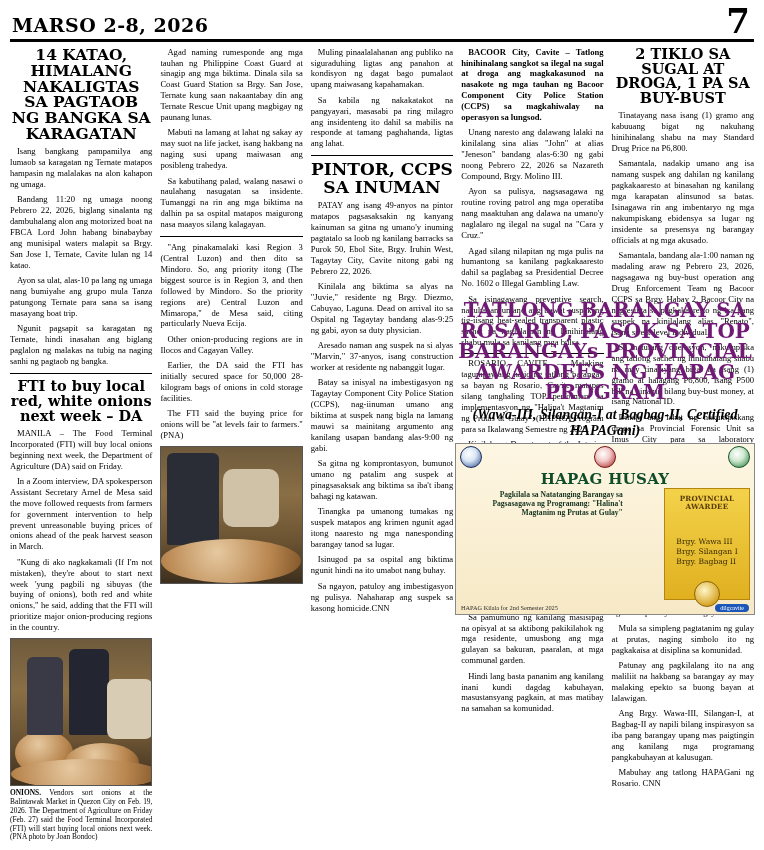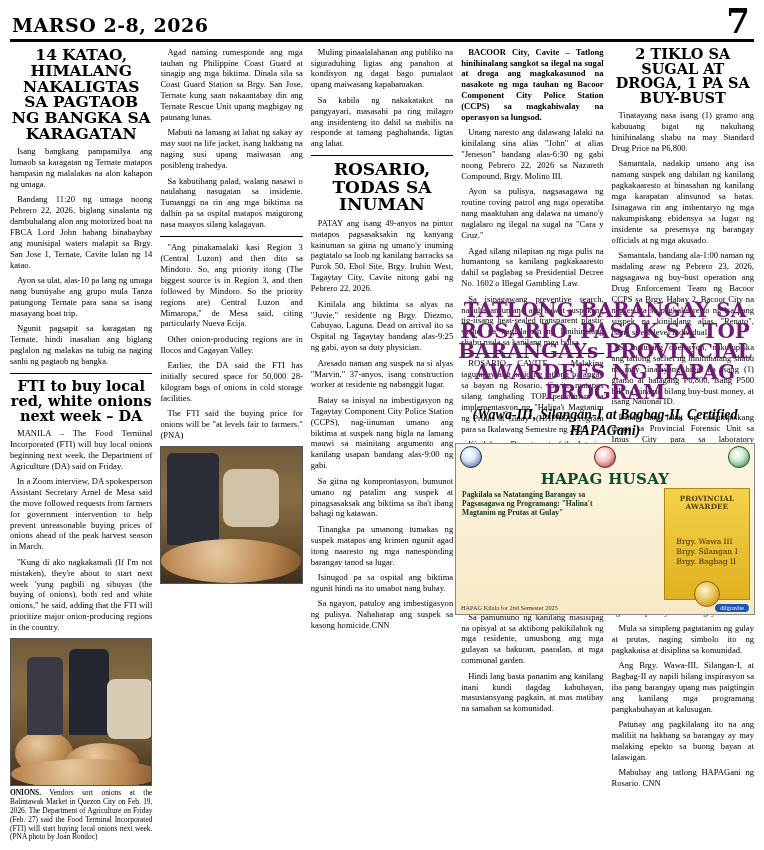--- a/index.html
+++ b/index.html
@@ -134,21 +134,21 @@
   .poster-title {
     text-align:center;
     font-family: "DejaVu Serif", serif;
     font-weight: bold;
     color: #0f4c2a;
     font-size: 15px;
     margin-top: 26px;
     letter-spacing: .3px;
   }
   .poster-sub {
-    text-align:left; font-size: 7.6px; line-height:1.22; color:#14331f;
+    text-align:right; font-size: 7.6px; line-height:1.22; color:#14331f;
     padding: 2px 6px 0 6px; font-weight: bold;
   }
   .ribbon {
     position:absolute; right: 4px; top: 44px; width: 86px; height: 112px;
     background: linear-gradient(180deg,#f3d24a 0%, #e0b020 100%);
     border: 1px solid #b4860d;
     display:flex; flex-direction:column; align-items:center; justify-content:flex-start;
     padding-top: 6px;
   }
   .ribbon-head {
@@ -246,21 +246,21 @@
     </div>
 
     <div class="col">
       <div class="body-text">
         <p>Muling pinaalalahanan ang publiko na siguraduhing ligtas ang panahon at kondisyon ng dagat bago pumalaot upang maiwasang kapahamakan.</p>
         <p>Sa kabila ng nakakatakot na pangyayari, masasabi pa ring milagro ang insidenteng ito dahil sa mabilis na responde at tamang paghahanda, ligtas ang lahat.</p>
       </div>
 
       <div class="divider"></div>
 
-      <div class="hl hl-3">ROSARIO, TODAS SA INUMAN</div>
+      <div class="hl hl-3">PINTOR, CCPS SA INUMAN</div>
       <div class="body-text">
         <p>PATAY ang isang 49-anyos na pintor matapos pagsasaksakin ng kanyang kainuman sa gitna ng umano'y inuming pagtatalo sa loob ng kanilang barracks sa Purok 50, Ebol Site, Brgy. Iruhin West, Tagaytay City, Cavite nitong gabi ng Pebrero 22, 2026.</p>
         <p>Kinilala ang biktima sa alyas na "Juvie," residente ng Brgy. Diezmo, Cabuyao, Laguna. Dead on arrival ito sa Ospital ng Tagaytay bandang alas-9:25 ng gabi, ayon sa duty physician.</p>
         <p>Aresado naman ang suspek na si alyas "Marvin," 37-anyos, isang construction worker at residente ng nabanggit lugar.</p>
         <p>Batay sa inisyal na imbestigasyon ng Tagaytay Component City Police Station (CCPS), nag-iinuman umano ang biktima at suspek nang bigla na lamang mauwi sa mainitang argumento ang kanilang usapan bandang alas-9:00 ng gabi.</p>
         <p>Sa gitna ng komprontasyon, bumunot umano ng patalim ang suspek at pinagsasaksak ang biktima sa iba't ibang bahagi ng katawan.</p>
         <p>Tinangka pa umanong tumakas ng suspek matapos ang krimen ngunit agad itong naaresto ng mga nanesponding barangay tanod sa lugar.</p>
         <p>Isinugod pa sa ospital ang biktima ngunit hindi na ito umabot nang buhay.</p>
         <p>Sa ngayon, patuloy ang imbestigasyon ng pulisya. Nahaharap ang suspek sa kasong homicide.CNN</p>
       </div>
@@ -296,22 +296,22 @@
         <p>Dinala ang lahat ng nakumpiskang droga sa Provincial Forensic Unit sa Imus City para sa laboratory examination.</p>
         <p>Inihahanda na ang mga kaukulang dokumento para sa pagsasampa ng kasong paglabag sa Republic Act 9165 o Comprehensive Dangerous Drugs Act of 2002 at PD 1602 sa Bacoor City Prosecutor's Office.</p>
         <p>Patuloy naman ang pinaigiting na kampanya ng Bacoor CCPS laban sa ilegal na droga at sugal sa lungsod.</p>
       </div>
 
       <div class="divider"></div>
 
       <div class="body-text">
         <p>Ayon sa ulat, naging susi sa kanilang tagumpay ang maayos na organisasyon, tuloy-tuloy na monitoring, at pagkakaisa ng bawat pamilya sa barangay.</p>
         <p>Mula sa simpleng pagtatanim ng gulay at prutas, naging simbolo ito ng pagkakaisa at disiplina sa komunidad.</p>
+        <p>Patunay ang pagkilalang ito na ang maliliit na hakbang sa barangay ay may malaking epekto sa buong bayan at lalawigan.</p>
         <p>Ang Brgy. Wawa-III, Silangan-I, at Bagbag-II ay napili bilang inspirasyon sa iba pang barangay upang mas paigtingin ang kanilang mga programang pangkabuhayan at kalusugan.</p>
-        <p>Patunay ang pagkilalang ito na ang maliliit na hakbang sa barangay ay may malaking epekto sa buong bayan at lalawigan.</p>
         <p>Mabuhay ang tatlong HAPAGani ng Rosario. CNN</p>
       </div>
     </div>
 
   </div>
 
   <div style="position:absolute; left:455px; top:300px; width:300px;">
     <div class="hl hl-4" style="color:#701a75;">TATLONG BARANGAY SA ROSARIO, PASOK SA TOP BARANGAYs PROVINCIAL AWARDEES NG HAPAG PROGRAM</div>
     <div class="tag-note">(Wawa-III, Silangan-I at Bagbag-II, Certified HAPAGani)</div>
     <div class="poster">

